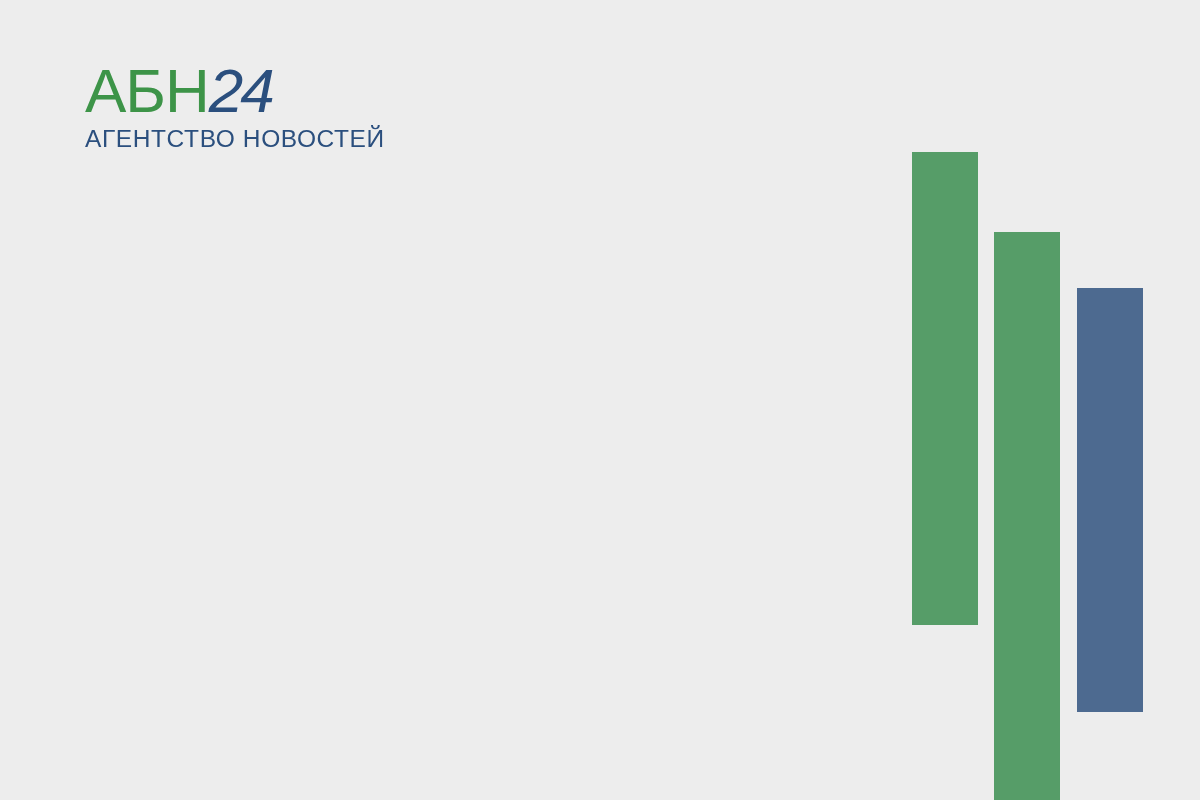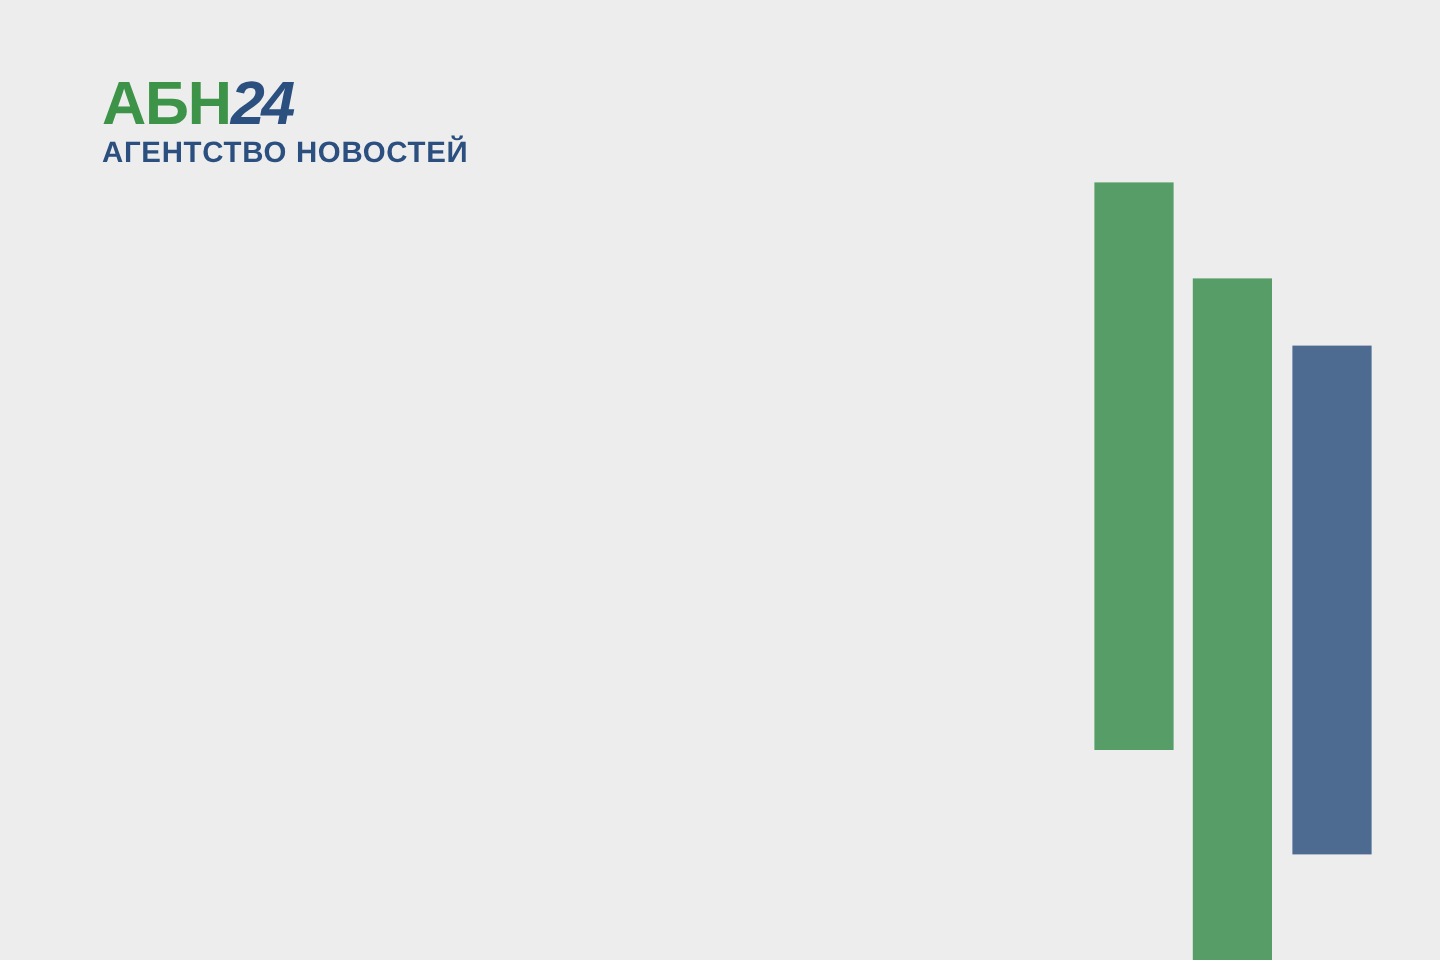--- a/index.html
+++ b/index.html
@@ -40,35 +40,35 @@
   
   #logo {
     position: absolute;
     left: 85px;
     top: 62px;
     width: 285px;
   }
   #logo-wordmark {
     display: block;
     font-family: "Liberation Sans", sans-serif;
-    font-weight: 700;
-    font-size: 51px;
+    font-weight: 400;
+    font-size: 62px;
     line-height: 0.95;
     letter-spacing: -1px;
     white-space: nowrap;
     margin: 0;
   }
   #logo-wordmark .part-abn { color: #3d9448; }
   #logo-wordmark .part-24  { color: #2b4f7e; font-style: italic; letter-spacing: -3px; }
 
   #logo-tagline {
     display: block;
     margin-top: 4px;
     font-family: "Liberation Sans", sans-serif;
-    font-weight: 700;
+    font-weight: 400;
     font-size: 24.5px;
     letter-spacing: 0.6px;
     color: #2b4f7e;
     white-space: nowrap;
   }
 
   
   #headline {
     position: absolute;
     left: 66px;

